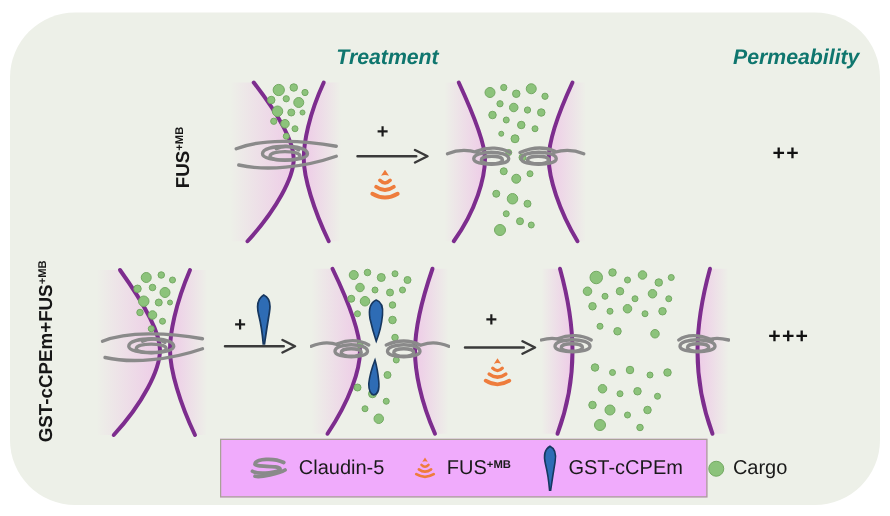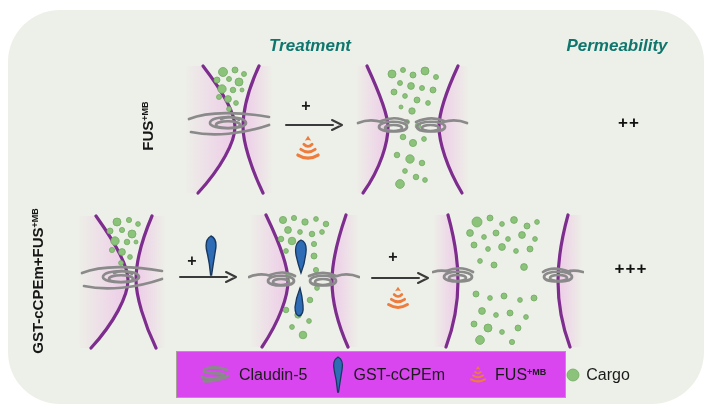--- a/index.html
+++ b/index.html
@@ -23,34 +23,34 @@
   sup.mb { font-size:9px; vertical-align:5px; font-weight:bold; }
   .plus {
     position:absolute; font-size:16px; font-weight:bold; color:#1b1b1b; text-align:center;
   }
   .perm {
     position:absolute; font-size:17px; font-weight:bold; color:#111; text-align:center;
     letter-spacing:1px;
   }
   .legend {
     position:absolute; left:176px; top:351px; width:390px; height:47px;
-    background:#d946ef; border:1px solid #a8a296;
+    background:#f0abfc; border:1px solid #a8a296;
     display:flex; align-items:center; padding:0 12px;
   }
   .leg-item { display:flex; align-items:center; }
   .leg-label { font-size:16px; color:#1a1a1a; margin-left:6px; white-space:nowrap; }
   svg { display:block; }
 </style>
 </head>
 <body>
 
 <div class="panel"></div>
 
 <div class="hdr" style="left:240px; top:36px; width:140px;">Treatment</div>
-<div class="hdr" style="left:552px; top:36px; width:130px;">Permeability</div>
+<div class="hdr" style="left:572px; top:36px; width:130px;">Permeability</div>
 
 <div class="vlabel" style="left:147px; top:126px;"><span>FUS</span><sup class="mb">+MB</sup></div>
 
 <svg class="abs" style="left:183px; top:62px;" width="92" height="135" viewBox="0 0 92 135">
   <defs>
     <linearGradient id="aL" x1="0" y1="0" x2="1" y2="0">
       <stop offset="0" stop-color="#eec9e7" stop-opacity="0"></stop>
         <stop offset="1" stop-color="#eec9e7" stop-opacity="0.95"></stop>
     </linearGradient>
     <linearGradient id="aR" x1="0" y1="0" x2="1" y2="0">
@@ -355,35 +355,35 @@
   <div class="leg-item" style="margin-left:8px;">
     <svg width="36" height="22" viewBox="0 0 36 22">
       <g stroke="#8a8a8a" stroke-width="3" fill="none" stroke-linecap="round">
         <path d="M 30 6 C 22 2, 8 3, 7 7 C 6 10, 26 8, 27 11 C 28 14, 10 16, 5 13"></path>
         <path d="M 31 12 C 26 15, 12 18, 7 17"></path>
       </g>
     </svg>
     <span class="leg-label">Claudin-5</span>
   </div>
   <div class="leg-item" style="margin-left:22px;">
-    <svg width="18" height="40" viewBox="0 0 20 44">
-      <path d="M 10 2 Q 3 6 6 18 Q 8.5 28 9.6 41 L 10.6 41 Q 12.5 28 14.5 16 Q 16.5 5 10 2 Z" fill="#2e6cb5" stroke="#17375f" stroke-width="1.4"></path>
-    </svg>
-    <span class="leg-label">GST-cCPEm</span>
-  </div>
-  <div class="leg-item" style="margin-left:22px;">
     <svg width="22" height="21" viewBox="0 0 34 32">
       <path d="M 17 3 L 13.6 8.2 Q 17 6.6 20.4 8.2 Z" fill="#ee7c3c"></path>
       <g stroke="#ee7c3c" fill="none" stroke-linecap="round">
         <path d="M 12.6 12 Q 17 16.5 21.4 12" stroke-width="3"></path>
         <path d="M 9.4 17.5 Q 17 23 24.6 17.5" stroke-width="3.2"></path>
         <path d="M 6.2 23.5 Q 17 30 27.8 23.5" stroke-width="3.4"></path>
       </g>
     </svg>
     <span class="leg-label"><span>FUS</span><sup class="mb">+MB</sup></span>
   </div>
+  <div class="leg-item" style="margin-left:22px;">
+    <svg width="18" height="40" viewBox="0 0 20 44">
+      <path d="M 10 2 Q 3 6 6 18 Q 8.5 28 9.6 41 L 10.6 41 Q 12.5 28 14.5 16 Q 16.5 5 10 2 Z" fill="#2e6cb5" stroke="#17375f" stroke-width="1.4"></path>
+    </svg>
+    <span class="leg-label">GST-cCPEm</span>
+  </div>
   <div class="leg-item" style="margin-left:20px;">
     <svg width="14" height="14" viewBox="0 0 14 14">
       <circle cx="7" cy="7" r="6" fill="#8cc37b" stroke="#74a963" stroke-width="0.8"></circle>
     </svg>
     <span class="leg-label">Cargo</span>
   </div>
 </div>
 
 </body></html>

